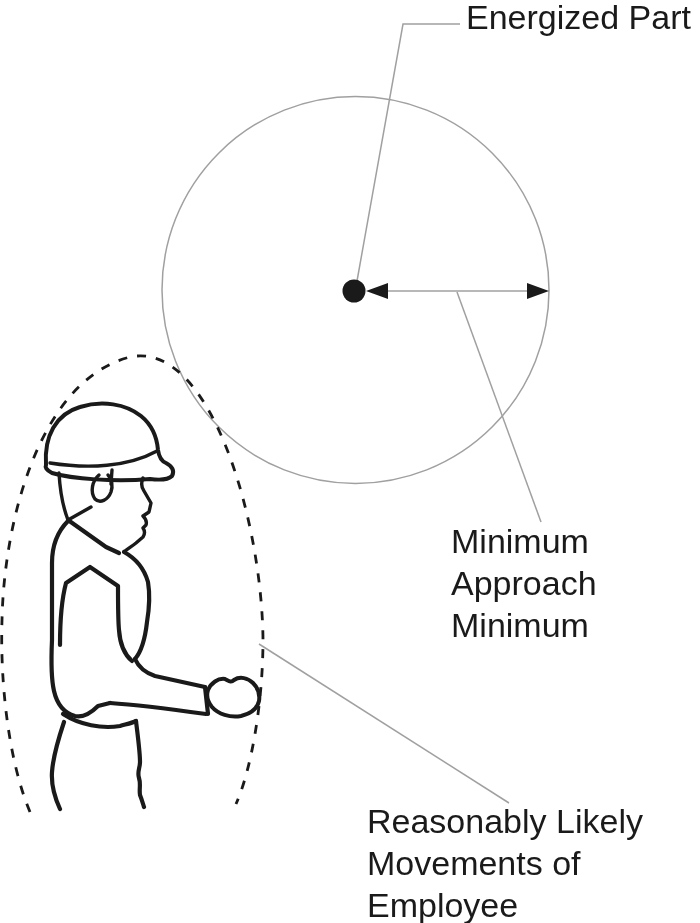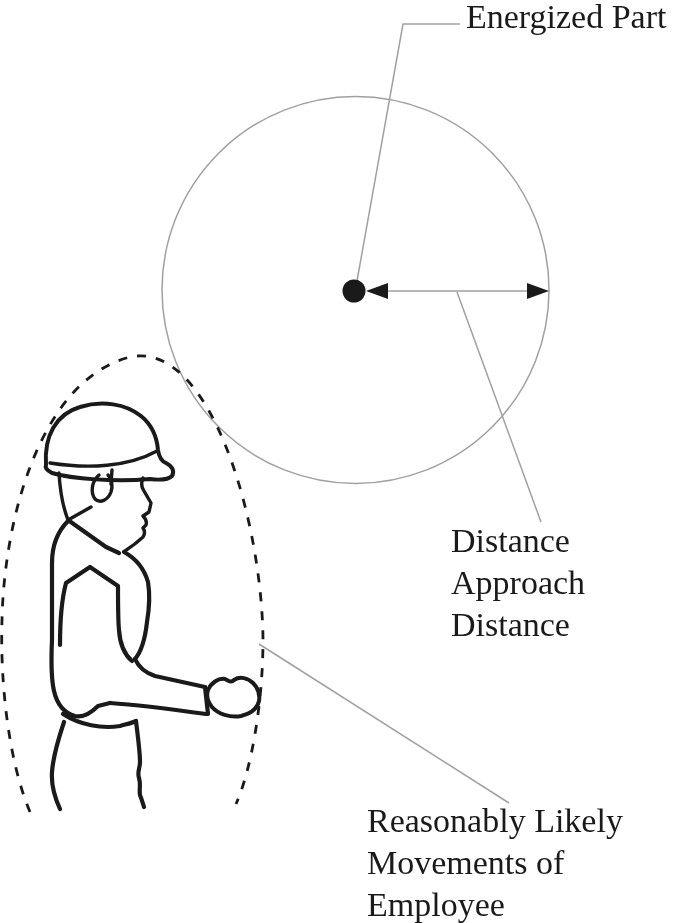--- a/index.html
+++ b/index.html
@@ -12,21 +12,21 @@
     margin: 0;
     padding: 0;
     background: var(--background);
   }
   .stage {
     position: relative;
     width: 700px;
     height: 923px;
     background: var(--background);
     overflow: hidden;
-    font-family: Liberation Serif, serif;
+    font-family: Liberation Sans, sans-serif;
   }
   .diagram-svg {
     position: absolute;
     left: 0;
     top: 0;
     width: 700px;
     height: 923px;
     display: block;
   }
   .gray-line {
@@ -136,16 +136,16 @@
       <path class="white-shape" d="M 208 690 C 211 683 218 678 225 679 C 229 681 231 683 234 680 C 240 676 248 678 253 683 C 258 688 260 695 259 701 C 257 709 250 714 241 716 C 230 718 218 714 212 707 C 208 702 206 696 208 690 Z"></path>
 
       <path class="ink-line" d="M 63 714 C 80 725 102 729 120 726 C 127 724 132 723 136 721"></path>
       <path class="ink-line" d="M 64 722 C 58 740 53 757 52 772 C 51 786 55 798 60 809"></path>
       <path class="ink-line" d="M 136 721 C 138 738 140 752 140 762 C 140 768 137 772 139 778 C 141 784 139 789 140 795 C 142 800 143 804 144 807"></path>
     </g>
   </svg>
 
   <div class="diagram-label label-energized">Energized Part</div>
 
-  <div class="diagram-label label-minimum">Distance Approach Distance</div>
+  <div class="diagram-label label-minimum">Minimum Approach Minimum</div>
 
   <div class="diagram-label label-reasonably">Reasonably Likely Movements of Employee</div>
 </div>
 
 </body></html>

